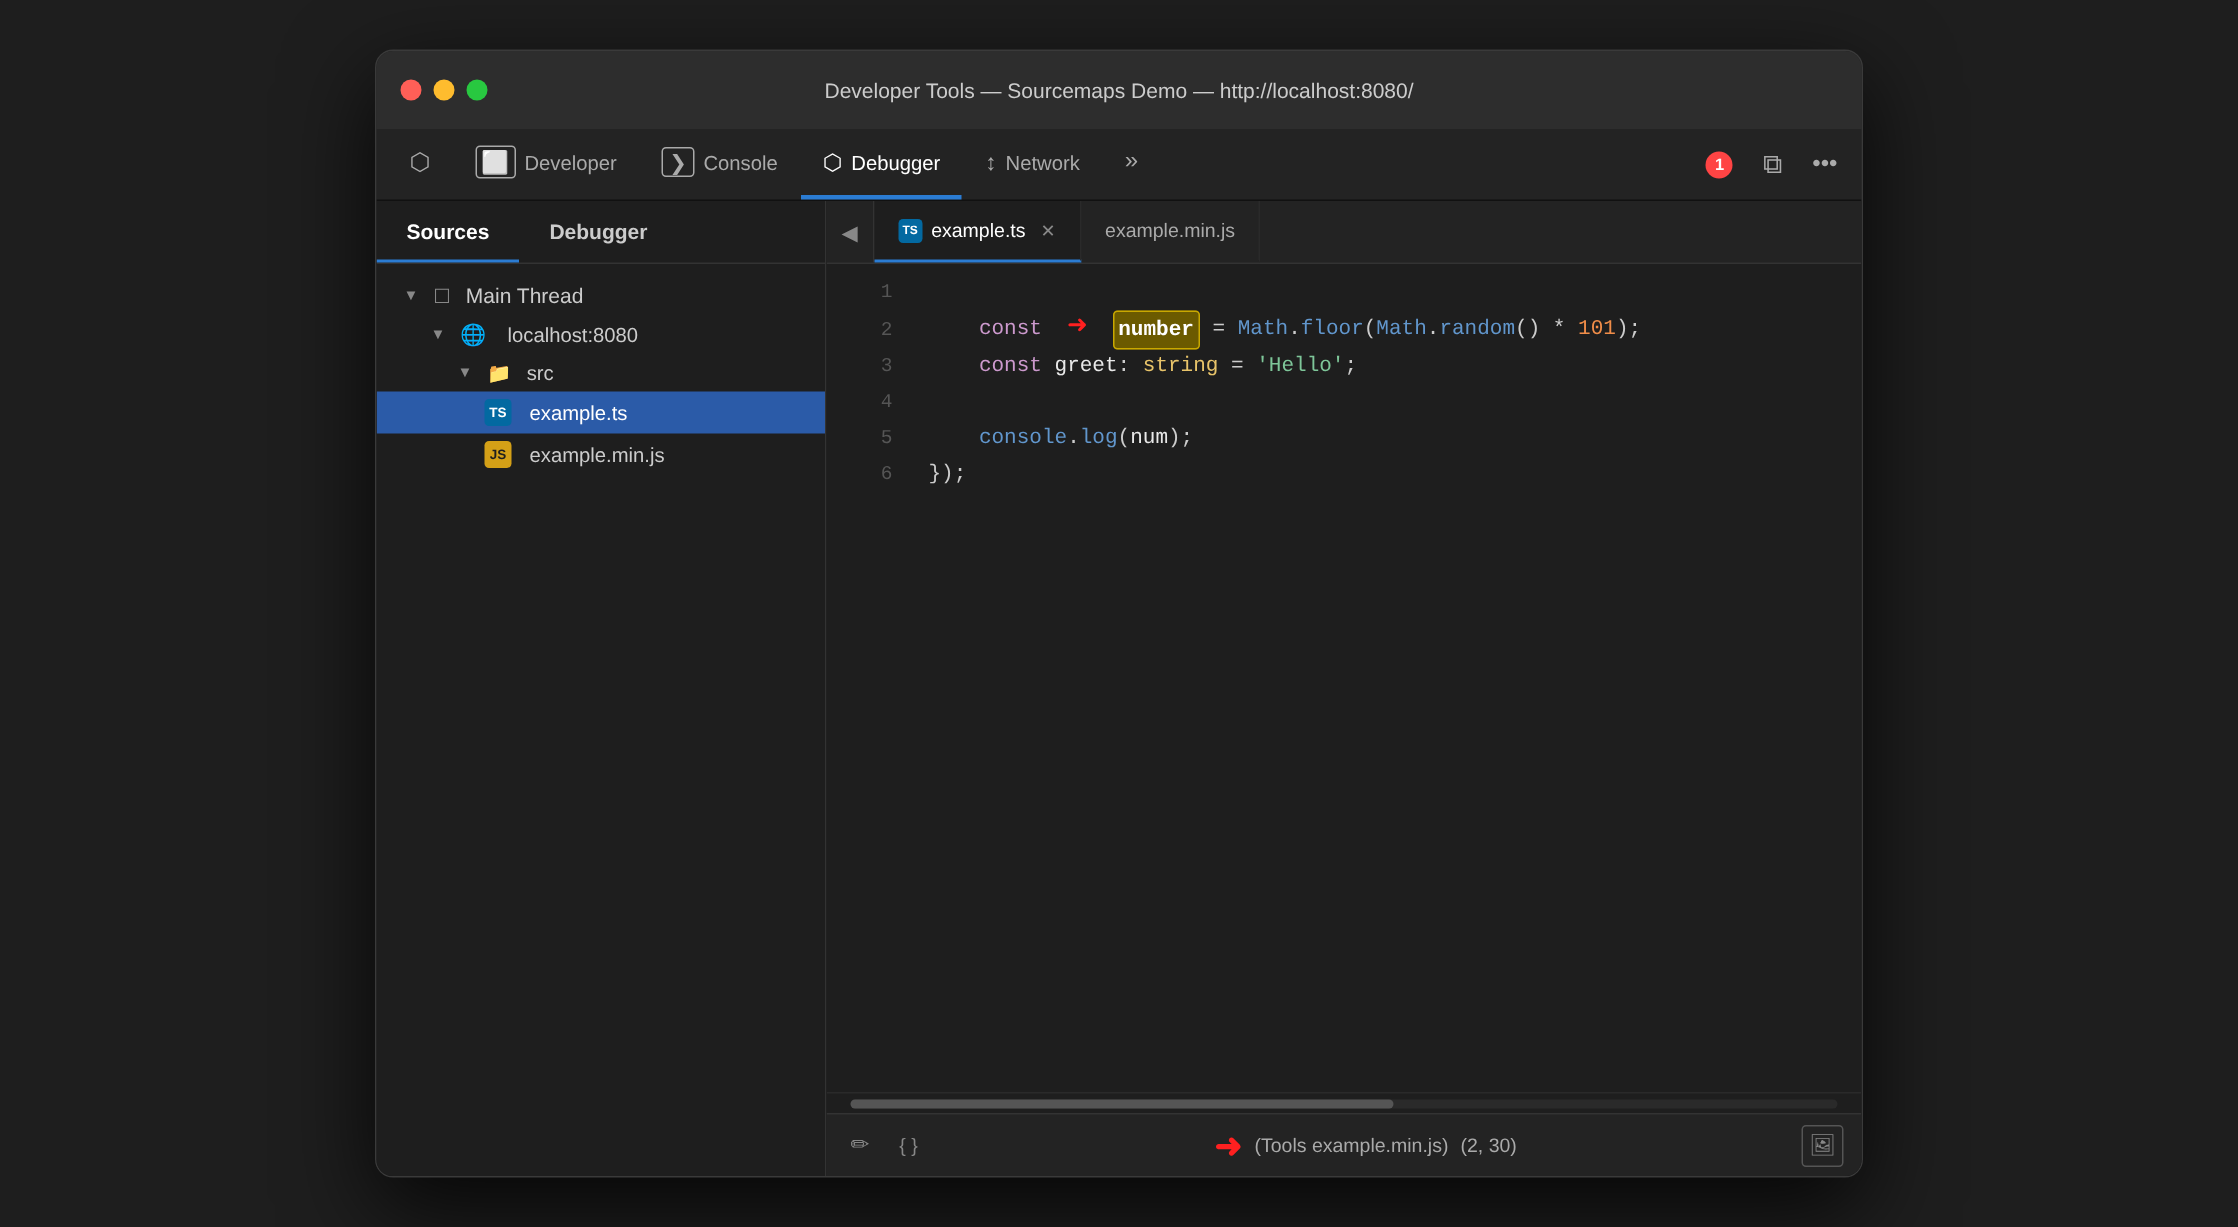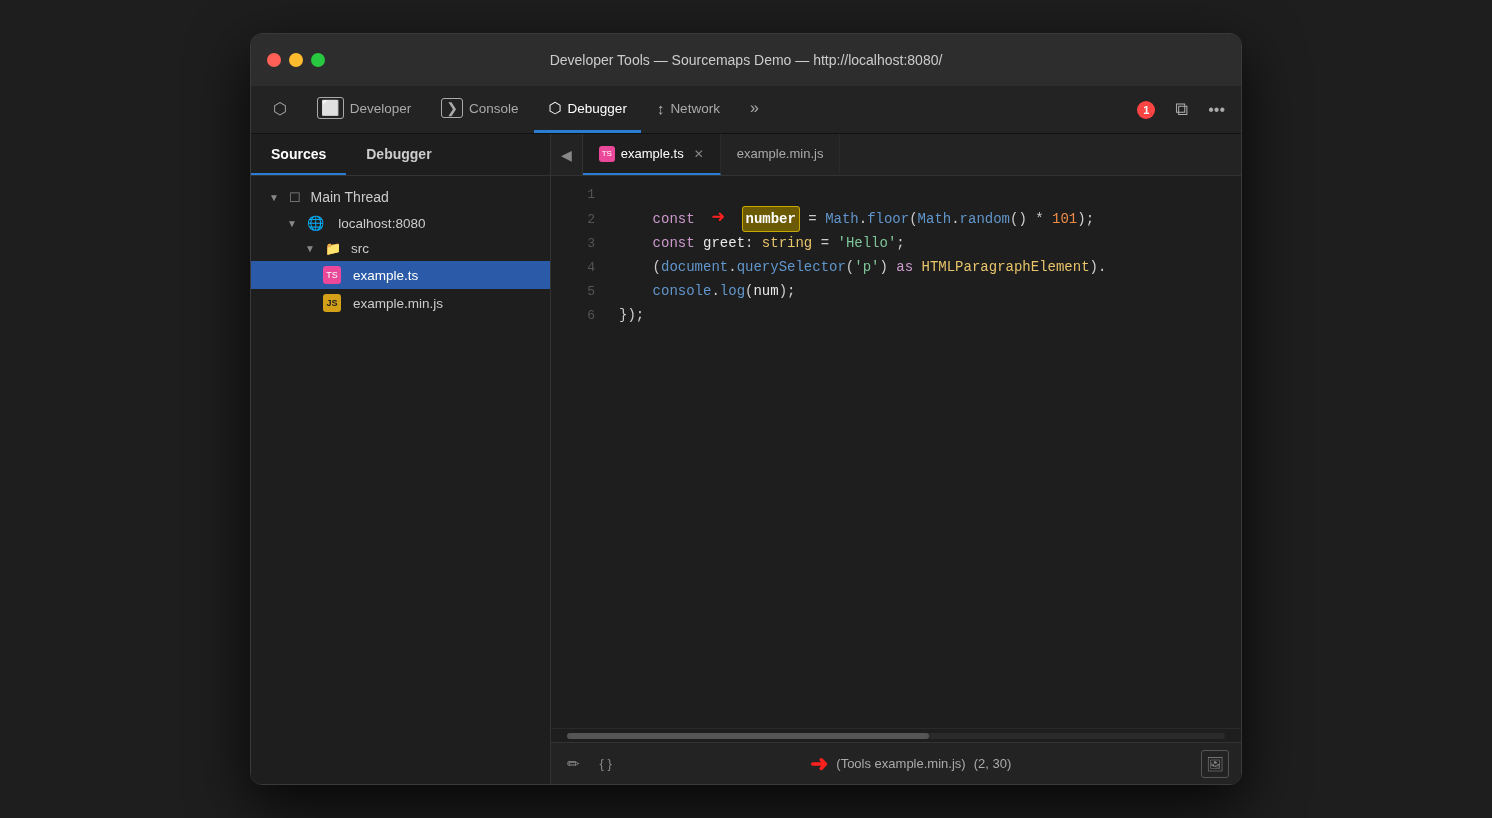--- a/index.html
+++ b/index.html
@@ -194,24 +194,24 @@
     .tree-item .indent2 { margin-left: 18px; }
     .tree-item .indent3 { margin-left: 36px; }
     .tree-item .indent4 { margin-left: 54px; }
 
     .chevron {
       font-size: 10px;
       color: #888;
     }
 
     .file-icon-ts {
-      background: #ec4899;
+      background: #0369a1;
       color: white;
       font-size: 9px;
-      font-weight: normal;
+      font-weight: bold;
       width: 18px;
       height: 18px;
       border-radius: 3px;
       display: flex;
       align-items: center;
       justify-content: center;
       flex-shrink: 0;
     }
 
     .file-icon-js {
@@ -569,21 +569,20 @@
           <span class="code-content">    <span class="kw">const</span>  <span class="red-arrow">➜</span>  <span class="highlight-box">number</span> <span class="punc">=</span> <span class="fn">Math</span><span class="punc">.</span><span class="method">floor</span><span class="punc">(</span><span class="fn">Math</span><span class="punc">.</span><span class="method">random</span><span class="punc">()</span> <span class="punc">*</span> <span class="num">101</span><span class="punc">);</span></span>
         </div>
 
         <div class="code-line">
           <span class="line-num">3</span>
           <span class="code-content">    <span class="kw">const</span> <span class="var">greet</span><span class="punc">:</span> <span class="type">string</span> <span class="punc">=</span> <span class="str">'Hello'</span><span class="punc">;</span></span>
         </div>
 
         <div class="code-line">
           <span class="line-num">4</span>
-          <span class="code-content">    <span class="punc">(</span><span class="fn">document</span><span class="punc">.</span><span class="method">querySelector</span><span class="punc">(</span><span class="str">'p'</span><span class="punc">)</span> <span class="kw">as</span> <span class="type">HTMLParagraphElement</span><span class="punc">).</span></span>
         </div>
 
         <div class="code-line">
           <span class="line-num">5</span>
           <span class="code-content">    <span class="fn">console</span><span class="punc">.</span><span class="method">log</span><span class="punc">(</span><span class="var">num</span><span class="punc">);</span></span>
         </div>
 
         <div class="code-line">
           <span class="line-num">6</span>
           <span class="code-content"><span class="punc">});</span></span>

